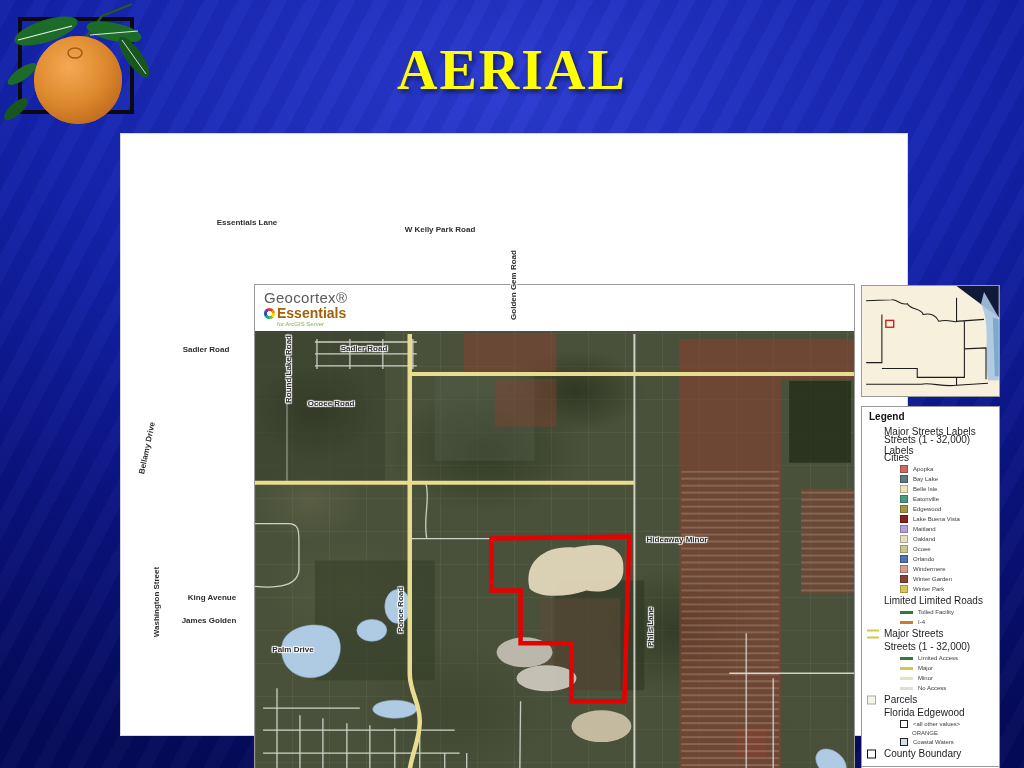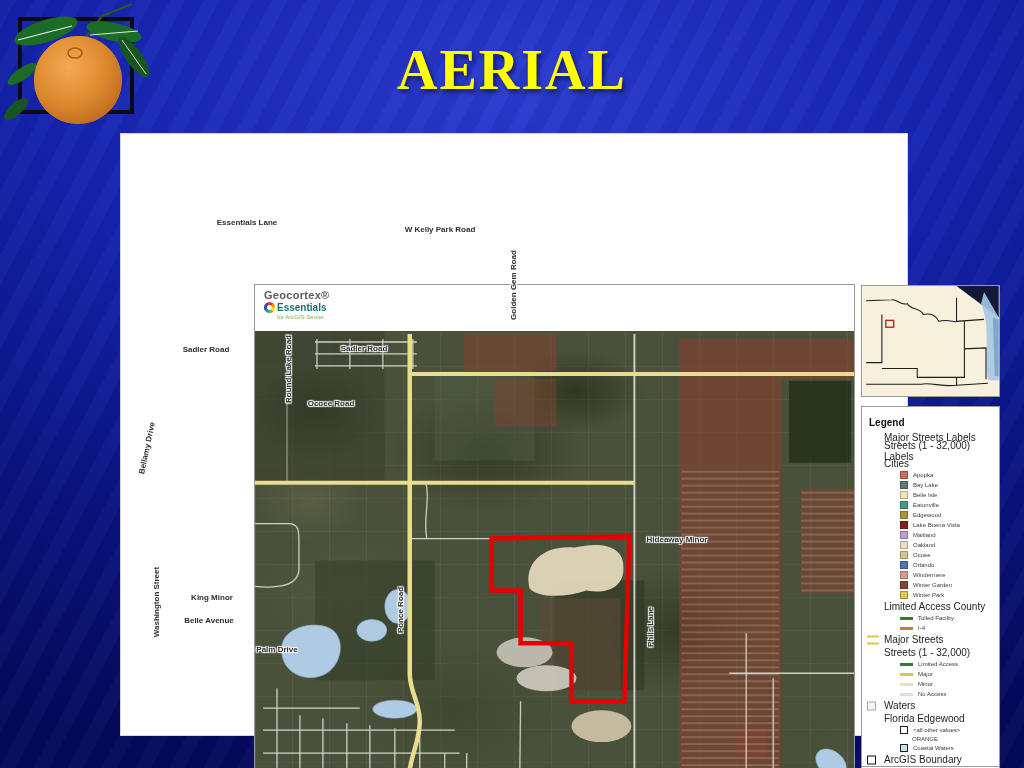--- a/index.html
+++ b/index.html
@@ -13,26 +13,26 @@
     color:#ffff00;text-shadow:2px 3px 4px rgba(0,0,0,.55);z-index:3;}
   .logo{position:absolute;left:2px;top:2px;width:152px;height:128px;z-index:3;}
 
   .panel{position:absolute;left:120px;top:133px;width:786px;height:601px;background:#fff;
     border:1px solid #d8d8d8;z-index:2;}
   .box{position:absolute;background:#fff;border:1px solid #9a9a9a;box-sizing:border-box;}
 
   
   .hdr{left:133px;top:150px;width:601px;height:48px;}
   .gx{position:absolute;left:9px;top:5px;line-height:1;}
-  .gx-brand{font-size:11px;font-weight:700;color:#5a5a5a;letter-spacing:.3px;}
+  .gx-brand{font-size:15px;font-weight:400;color:#5a5a5a;letter-spacing:.3px;}
   .gx-row{margin-top:1px;display:flex;align-items:center;}
   .gx-circle{width:11px;height:11px;border-radius:50%;margin-right:2px;
     background:radial-gradient(circle at 50% 50%, #fff 0 2.5px, rgba(255,255,255,0) 2.6px),
       conic-gradient(#e33 0 12%, #f80 12% 24%, #fd0 24% 38%, #7b3 38% 52%, #1a8 52% 66%, #15b 66% 82%, #92b 82% 94%, #e33 94%);}
-  .gx-prod{font-size:10px;font-weight:700;color:#0f766e;}
+  .gx-prod{font-size:14px;font-weight:700;color:#a16207;}
   .gx-tag{font-size:6px;color:#79b143;margin-top:1px;margin-left:13px;}
   .map-title{position:absolute;left:0;top:14px;width:100%;text-align:center;
     font-size:16px;font-weight:700;color:#1c1c1c;letter-spacing:.4px;}
 
   
   .map{left:133px;top:197px;width:601px;height:466px;border-top:none;overflow:hidden;
     background-color:#49513a;
     background-image:
       radial-gradient(90px 70px at 60px 80px, rgba(18,26,10,.55), transparent 70%),
       radial-gradient(140px 90px at 230px 120px, rgba(28,38,16,.5), transparent 70%),
@@ -50,21 +50,21 @@
     transform:translate(-50%,-50%);
     text-shadow:-1px -1px 1px #fff,1px -1px 1px #fff,-1px 1px 1px #fff,1px 1px 1px #fff,0 0 2px #fff;}
   .mlbl.v{transform:translate(-50%,-50%) rotate(-90deg);}
   .mlbl.d{transform:translate(-50%,-50%) rotate(-78deg);}
 
   
   .ovmap{left:740px;top:151px;width:139px;height:112px;}
 
   
   .legend{left:740px;top:272px;width:139px;height:390px;font-size:8px;color:#222;}
-  .legend-title{font-size:10px;font-weight:700;color:#111;padding:4px 0 3px 7px;margin-top:6px;}
+  .legend-title{font-size:10px;font-weight:700;color:#111;padding:4px 0 3px 7px;}
   .lrows{overflow:hidden;height:336px;}
   .lrow{position:relative;display:flex;align-items:center;}
   .t1{height:13px;font-size:10px;color:#1d1d1d;padding-left:22px;}
   .t2{height:10px;font-size:6px;color:#3c3c3c;padding-left:38px;}
   .t3{height:8px;font-size:6px;color:#3c3c3c;padding-left:50px;}
   .sw{display:inline-block;margin-right:5px;flex:none;}
   .sq{width:6px;height:6px;border:1px solid rgba(0,0,0,.25);}
   .ln{width:13px;height:3px;}
   .osq{width:6px;height:6px;border:1.4px solid #222;}
   .fl{position:absolute;left:5px;top:50%;transform:translateY(-50%);}
@@ -255,21 +255,21 @@
           </div>
         <div class="lrow t2">
             <span class="sw sq" style="background-color: rgb(138, 66, 56);"></span>
             <span>Winter Garden</span>
           </div>
         <div class="lrow t2">
             <span class="sw sq" style="background-color: rgb(216, 199, 87);"></span>
             <span>Winter Park</span>
           </div>
         <div class="lrow t1">
-            <span class="lt">Limited Access County</span>
+            <span class="lt">Limited Limited Roads</span>
           </div>
         <div class="lrow t2">
             <span class="sw ln" style="background-color: rgb(46, 125, 50);"></span>
             <span>Tolled Facility</span>
           </div>
         <div class="lrow t2">
             <span class="sw ln" style="background-color: rgb(200, 127, 42);"></span>
             <span>I-4</span>
           </div>
         <div class="lrow t1">
@@ -290,39 +290,39 @@
         <div class="lrow t2">
             <span class="sw ln" style="background-color: rgb(230, 226, 184);"></span>
             <span>Minor</span>
           </div>
         <div class="lrow t2">
             <span class="sw ln" style="background-color: rgb(222, 222, 214);"></span>
             <span>No Access</span>
           </div>
         <div class="lrow t1">
             <span class="fl fl-sq" style="background-color: rgb(245, 243, 236);"></span>
-            <span class="lt">Waters</span>
+            <span class="lt">Parcels</span>
           </div>
         <div class="lrow t1">
             <span class="lt">Florida Edgewood</span>
           </div>
         <div class="lrow t2">
             <span class="sw osq" style="background-color: rgb(255, 255, 255);"></span>
             <span>&lt;all other values&gt;</span>
           </div>
         <div class="lrow t3">
             <span>ORANGE</span>
           </div>
         <div class="lrow t2">
             <span class="sw osq" style="background-color: rgb(207, 224, 232);"></span>
             <span>Coastal Waters</span>
           </div>
         <div class="lrow t1">
             <span class="fl fl-osq"></span>
-            <span class="lt">ArcGIS Boundary</span>
+            <span class="lt">County Boundary</span>
           </div>
         <div class="lrow t1"></div>
 
       </div>
       <div class="lscale">
         
         
       </div>
     </div>
 
@@ -331,21 +331,21 @@
   <div id="maplabels">
     <span class="mlbl" style="left:114px;top:25px">Essentials Lane</span>
     <span class="mlbl" style="left:307px;top:32px">W Kelly Park Road</span>
     <span class="mlbl" style="left:73px;top:152px">Sadler Road</span>
     <span class="mlbl" style="left:231px;top:151px">Sadler Road</span>
     <span class="mlbl v" style="left:155px;top:172px">Round Lake Road</span>
     <span class="mlbl" style="left:198px;top:206px">Ocoee Road</span>
     <span class="mlbl v" style="left:380px;top:88px">Golden Gem Road</span>
     <span class="mlbl v" style="left:267px;top:413px">Ponce Road</span>
     <span class="mlbl" style="left:544px;top:342px">Hideaway Minor</span>
-    <span class="mlbl" style="left:79px;top:400px">King Minor</span>
-    <span class="mlbl" style="left:76px;top:423px">Belle Avenue</span>
-    <span class="mlbl" style="left:144px;top:452px">Palm Drive</span>
+    <span class="mlbl" style="left:79px;top:400px">King Avenue</span>
+    <span class="mlbl" style="left:76px;top:423px">James Golden</span>
+    <span class="mlbl" style="left:160px;top:452px">Palm Drive</span>
     <span class="mlbl v" style="left:23px;top:405px">Washington Street</span>
     <span class="mlbl d" style="left:14px;top:251px">Bellamy Drive</span>
     <span class="mlbl v" style="left:517px;top:430px">Phils Lane</span>
   </div>
 
 </div>
 
 </body></html>

